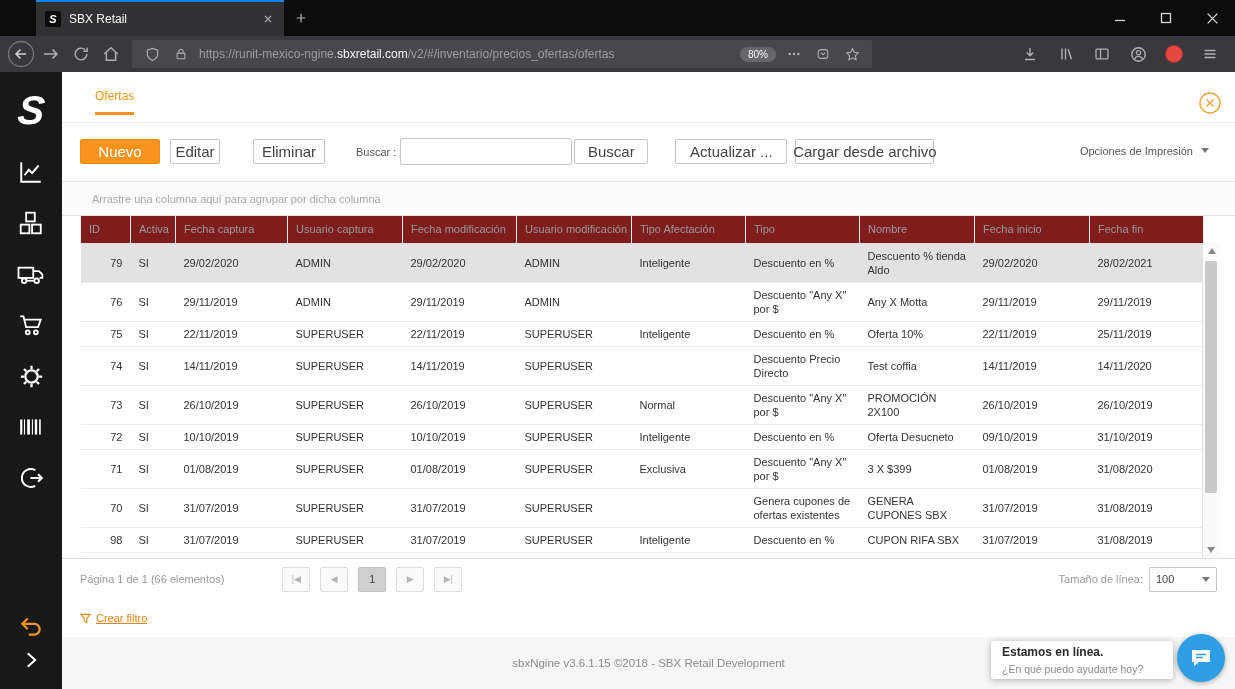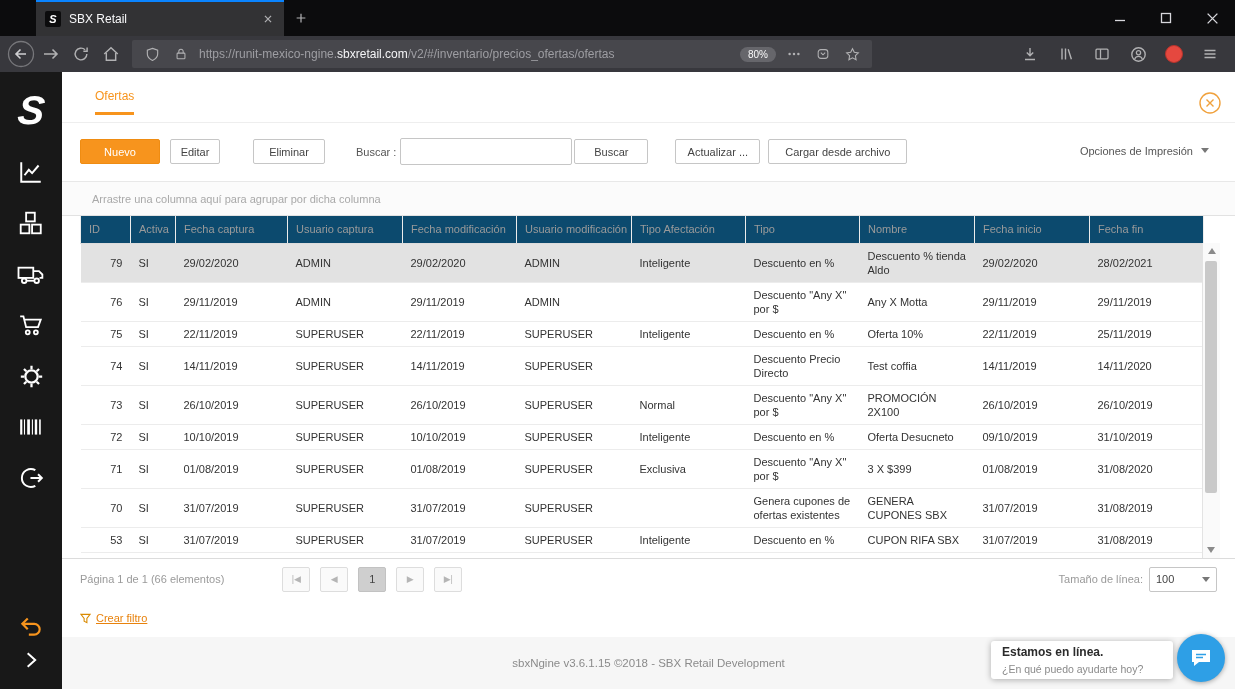--- a/index.html
+++ b/index.html
@@ -34,33 +34,33 @@
   .side-spacer{flex:1;}
   .side-bottom{width:40px;height:34px;display:flex;align-items:center;justify-content:center;}
 
   .main{width:1173px;background:#fff;display:flex;flex-direction:column;}
 
   .page-head{height:50px;position:relative;border-bottom:1px solid #eee;}
   .page-tab{position:absolute;left:33px;top:17px;color:#f7941d;font-size:12px;padding-bottom:9px;border-bottom:3px solid #f7941d;}
   .page-close{position:absolute;right:14px;top:20px;width:22px;height:22px;}
 
   .toolbar{height:59px;display:flex;align-items:center;padding:0 18px;position:relative;}
-  .btn{height:25px;padding:0 13px;font-size:11px;border:1px solid #c6c6c6;background:#fff;color:#444;border-radius:2px;display:inline-flex;align-items:center;justify-content:center;white-space:nowrap;cursor:pointer;}
+  .btn{height:25px;padding:0 13px;font-size:15px;border:1px solid #c6c6c6;background:#fff;color:#444;border-radius:2px;display:inline-flex;align-items:center;justify-content:center;white-space:nowrap;cursor:pointer;}
   .btn.primary{background:#f7941d;border-color:#ef8c12;color:#fff;width:80px;}
   .search-label{font-size:11px;color:#555;margin-left:31px;margin-right:4px;}
   .search-input{width:158px;height:25px;border:1px solid #c6c6c6;border-radius:2px;font-size:11px;padding:0 6px;font-family:"Liberation Sans",sans-serif;}
   .print-opts{position:absolute;right:26px;top:22px;font-size:11px;color:#555;display:flex;align-items:center;gap:8px;cursor:pointer;}
   .caret-down{width:0;height:0;border-left:4px solid transparent;border-right:4px solid transparent;border-top:5px solid #777;}
 
   .group-hint{height:33px;background:#fbfbfb;border-top:1px solid #e8e8e8;border-bottom:1px solid #e2e2e2;display:flex;align-items:center;padding:0 30px;color:#a9a9a9;font-size:11px;}
 
   
   .grid-wrap{height:344px;margin-left:18px;width:1140px;position:relative;overflow:hidden;}
   table.grid{border-collapse:collapse;table-layout:fixed;width:1123px;}
-  table.grid th{font-weight:normal;text-align:left;font-size:11px;color:#9a9a9a;background:#0c4a6e;padding:6px 8px;border-right:1px solid #ececec;border-bottom:1px solid #dcdcdc;height:27px;box-sizing:border-box;white-space:nowrap;overflow:hidden;margin-top:12px;}
+  table.grid th{font-weight:normal;text-align:left;font-size:11px;color:#9a9a9a;background:#7f1d1d;padding:6px 8px;border-right:1px solid #ececec;border-bottom:1px solid #dcdcdc;height:27px;box-sizing:border-box;white-space:nowrap;overflow:hidden;margin-top:12px;}
   table.grid th:first-child{border-left:1px solid #ececec;}
   table.grid td{font-size:11px;color:#333;padding:5px 8px;line-height:14px;border-bottom:1px solid #ececec;vertical-align:middle;word-wrap:break-word;}
   table.grid td:first-child{text-align:right;}
   table.grid tr.selected td{background:#e2e2e2;}
   .vscroll{position:absolute;right:0;top:27px;bottom:0;width:17px;background:#fafafa;border-left:1px solid #e3e3e3;}
   .sb-up{width:0;height:0;border-left:4px solid transparent;border-right:4px solid transparent;border-bottom:6px solid #8a8a8a;margin:5px auto 0;}
   .sb-down{width:0;height:0;border-left:4px solid transparent;border-right:4px solid transparent;border-top:6px solid #8a8a8a;position:absolute;bottom:5px;left:4px;}
   .sb-thumb{position:absolute;top:18px;left:2px;width:12px;height:232px;background:#c9c9c9;border-radius:2px;}
 
   
@@ -313,21 +313,21 @@
         </div>
       </div>
 
       <div class="toolbar">
         <button class="btn primary">Nuevo</button>
         <button class="btn" style="margin-left:10px;width:50px;">Editar</button>
         <button class="btn" style="margin-left:33px;width:72px;">Eliminar</button>
         <span class="search-label">Buscar :</span>
         <input class="search-input" type="text" value="" style="">
         <button class="btn" style="margin-left:2px;width:74px;">Buscar</button>
-        <button class="btn" style="margin-left:27px;width:85px;">Actualizar ...</button>
+        <button class="btn" style="margin-left:27px;width:112px;">Actualizar ...</button>
         <button class="btn" style="margin-left:8px;width:139px;">Cargar desde archivo</button>
         <div class="print-opts">
           <span>Opciones de Impresión</span>
           <span class="caret-down"></span>
         </div>
       </div>
 
       <div class="group-hint">Arrastre una columna aquí para agrupar por dicha columna</div>
 
       <div class="grid-wrap">
@@ -446,21 +446,21 @@
                 <td>SUPERUSER</td>
                 <td>31/07/2019</td>
                 <td>SUPERUSER</td>
                 <td></td>
                 <td>Genera cupones de ofertas existentes</td>
                 <td>GENERA CUPONES SBX</td>
                 <td>31/07/2019</td>
                 <td>31/08/2019</td>
               </tr>
               <tr>
-                <td>53</td>
+                <td>98</td>
                 <td>SI</td>
                 <td>31/07/2019</td>
                 <td>SUPERUSER</td>
                 <td>31/07/2019</td>
                 <td>SUPERUSER</td>
                 <td>Inteligente</td>
                 <td>Descuento en %</td>
                 <td>CUPON RIFA SBX</td>
                 <td>31/07/2019</td>
                 <td>31/08/2019</td>

